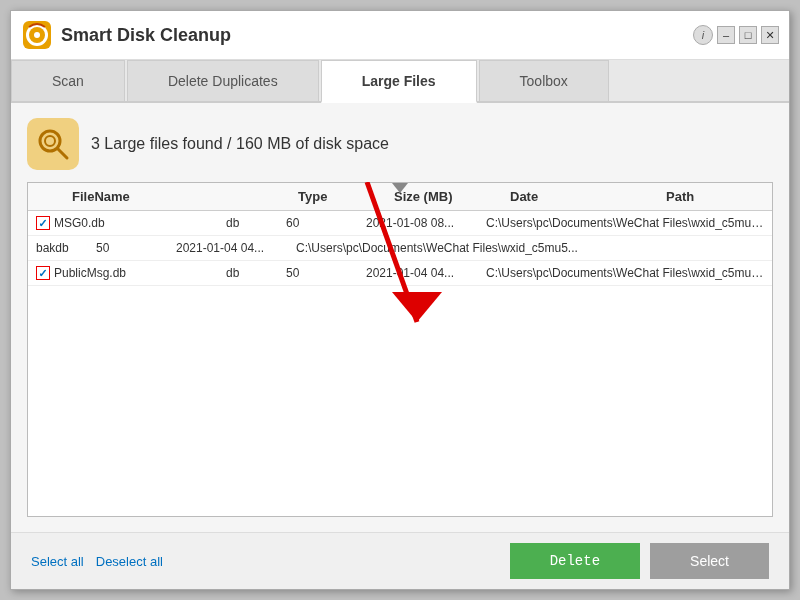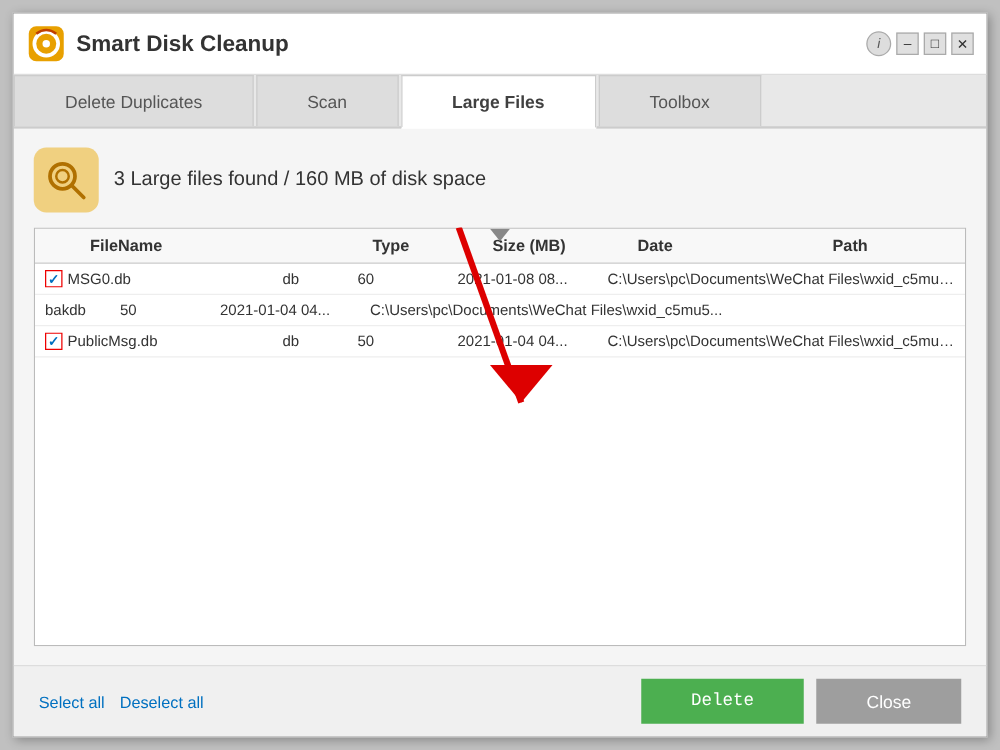--- a/index.html
+++ b/index.html
@@ -270,24 +270,24 @@
     <div class="title-controls">
       <div class="info-btn">i</div>
       <div class="title-btn">–</div>
       <div class="title-btn">□</div>
       <div class="title-btn close-btn">✕</div>
     </div>
   </div>
 
   <div class="tabs">
     <div class="tab">
+      <span>Scan</span>
+    </div>
+    <div class="tab">
       <span>Delete Duplicates</span>
-    </div>
-    <div class="tab">
-      <span>Scan</span>
     </div>
     <div class="tab active">
       <span>Large Files</span>
     </div>
     <div class="tab">
       <span>Toolbox</span>
     </div>
   </div>
 
   <div class="content">
@@ -359,16 +359,16 @@
     </div>
   </div>
 
   <div class="footer">
     <div class="footer-links">
       <a class="footer-link">Select all</a>
       <a class="footer-link">Deselect all</a>
     </div>
     <div class="footer-buttons">
       <button class="btn-delete">Delete</button>
-      <button class="btn-close">Close</button>
+      <button class="btn-close">Select</button>
     </div>
   </div>
 </div>
 
 </body></html>

